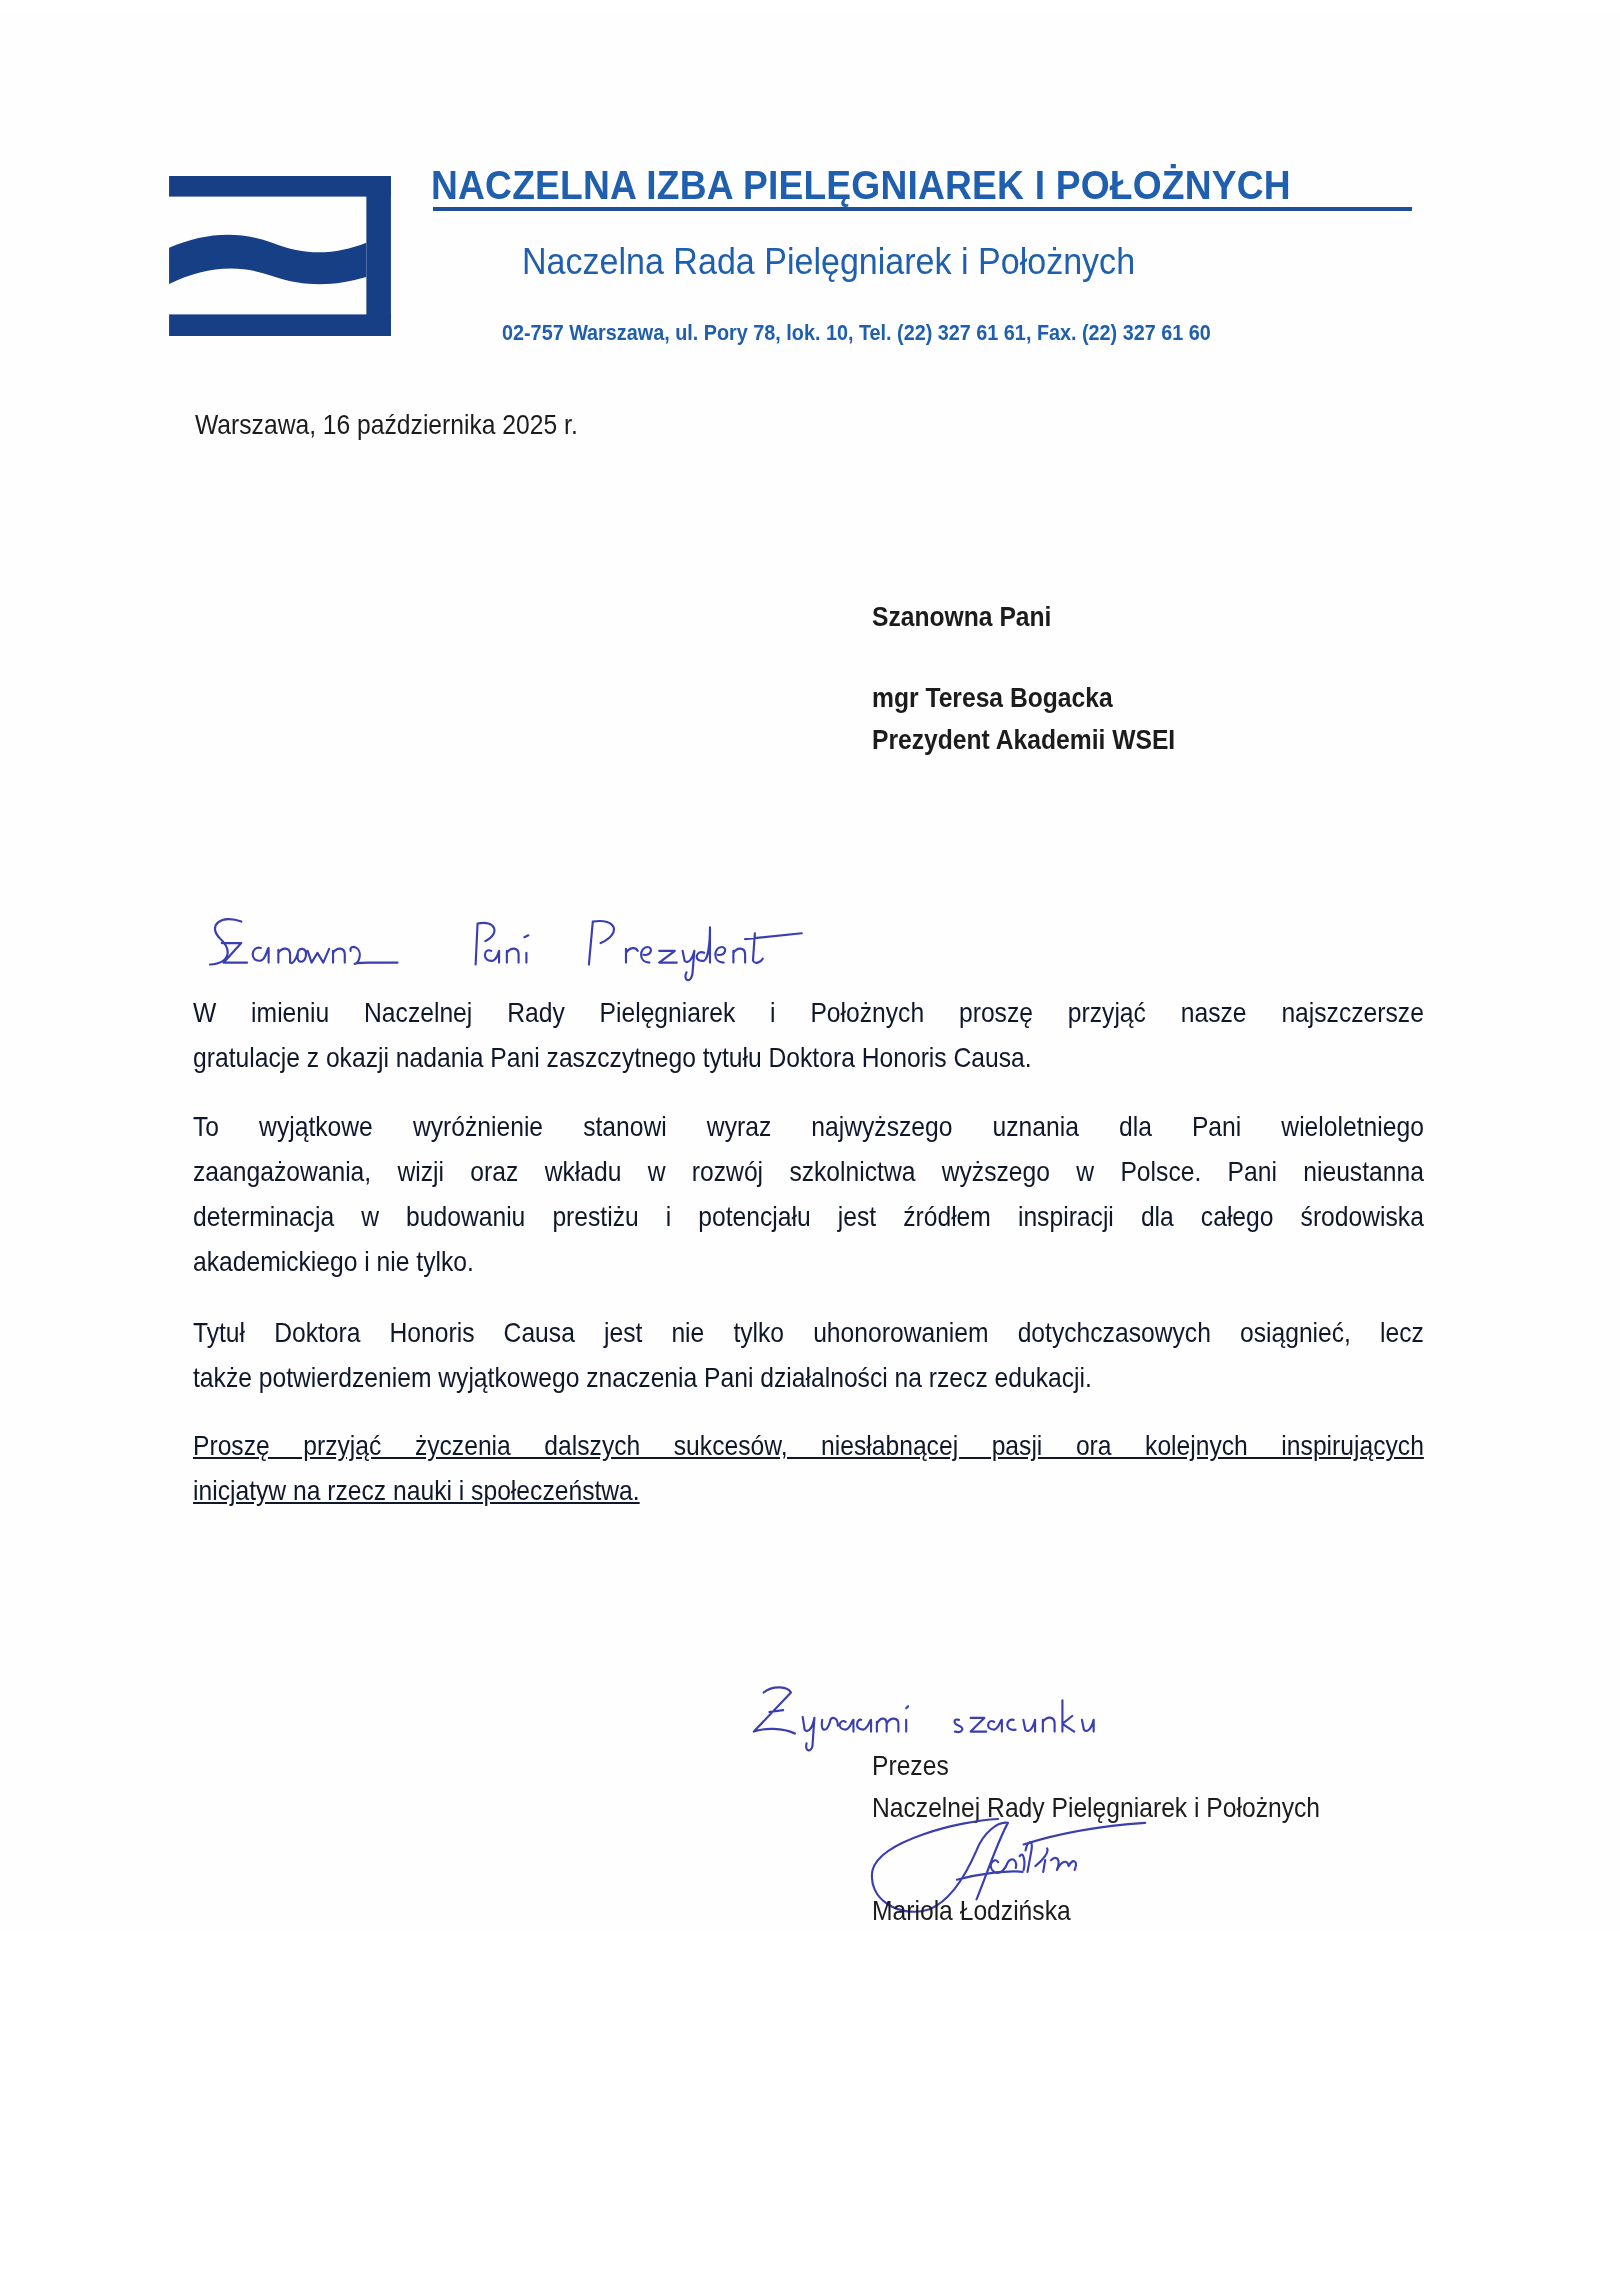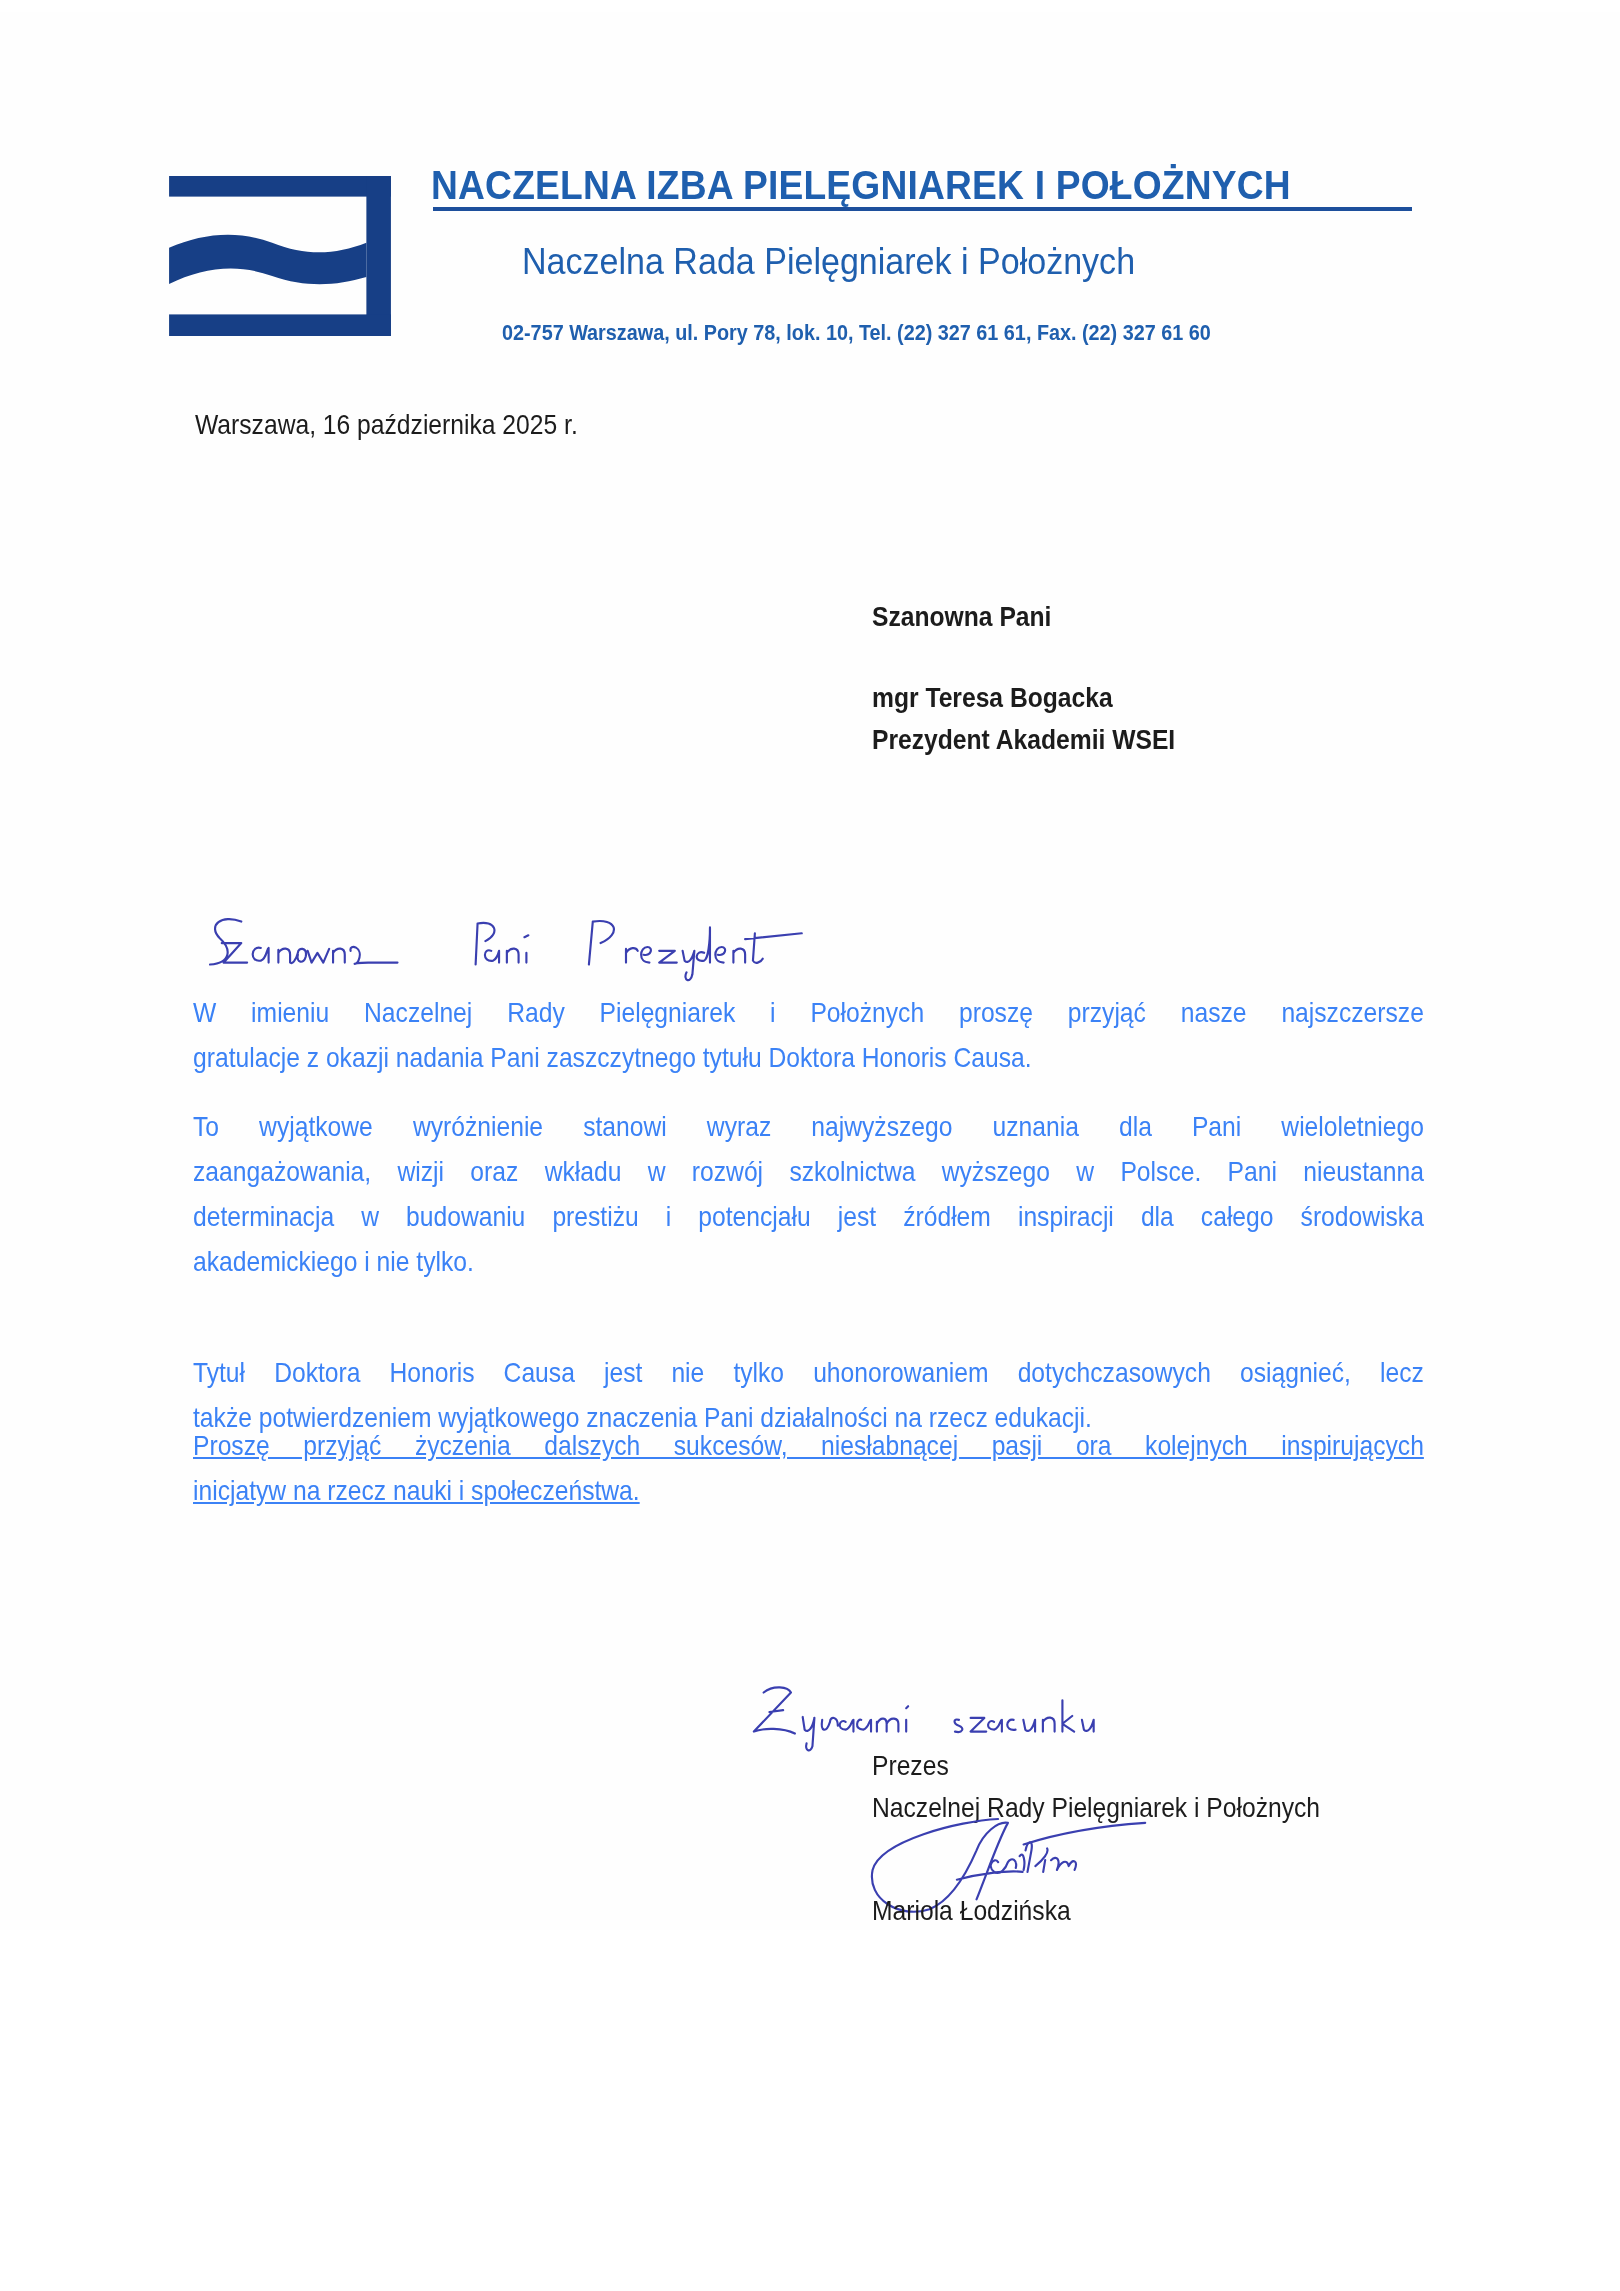--- a/index.html
+++ b/index.html
@@ -26,27 +26,27 @@
   .addr-1 { left: 872px; top: 582px; }
   .addr-2 { left: 872px; top: 663px; }
   .addr-3 { left: 872px; top: 705px; }
 
   .hand { position: absolute; }
   .greeting-hand { left: 201px; top: 892px; width: 725px; height: 83px; }
   .closing-hand { left: 743px; top: 1661px; width: 549px; height: 83px; }
   .signature { left: 851px; top: 1799px; width: 304px; height: 113px; }
 
   .para { position: absolute; left: 193px; width: 1231px; font-size: 27.4px; line-height: 45px;
-          color: #3b82f6; }
+          color: #0f172a; }
   .para .line { display: block; white-space: nowrap; text-align: justify; text-align-last: justify;
                 transform: scaleX(0.9); transform-origin: left top; width: 111.1%; }
   .para .line.last { text-align-last: left; }
   .p1 { top: 978px; }
   .p2 { top: 1092px; }
-  .p3 { top: 1298px; margin-top: 40px; }
+  .p3 { top: 1298px; }
   .p4 { top: 1411px; text-decoration: underline; }
 
   .sig-title { left: 872px; top: 1731px; }
   .sig-org { left: 872px; top: 1773px; }
   .sig-name { left: 872px; top: 1876px; }
 </style>
 </head>
 <body>
 
 <div class="page">

